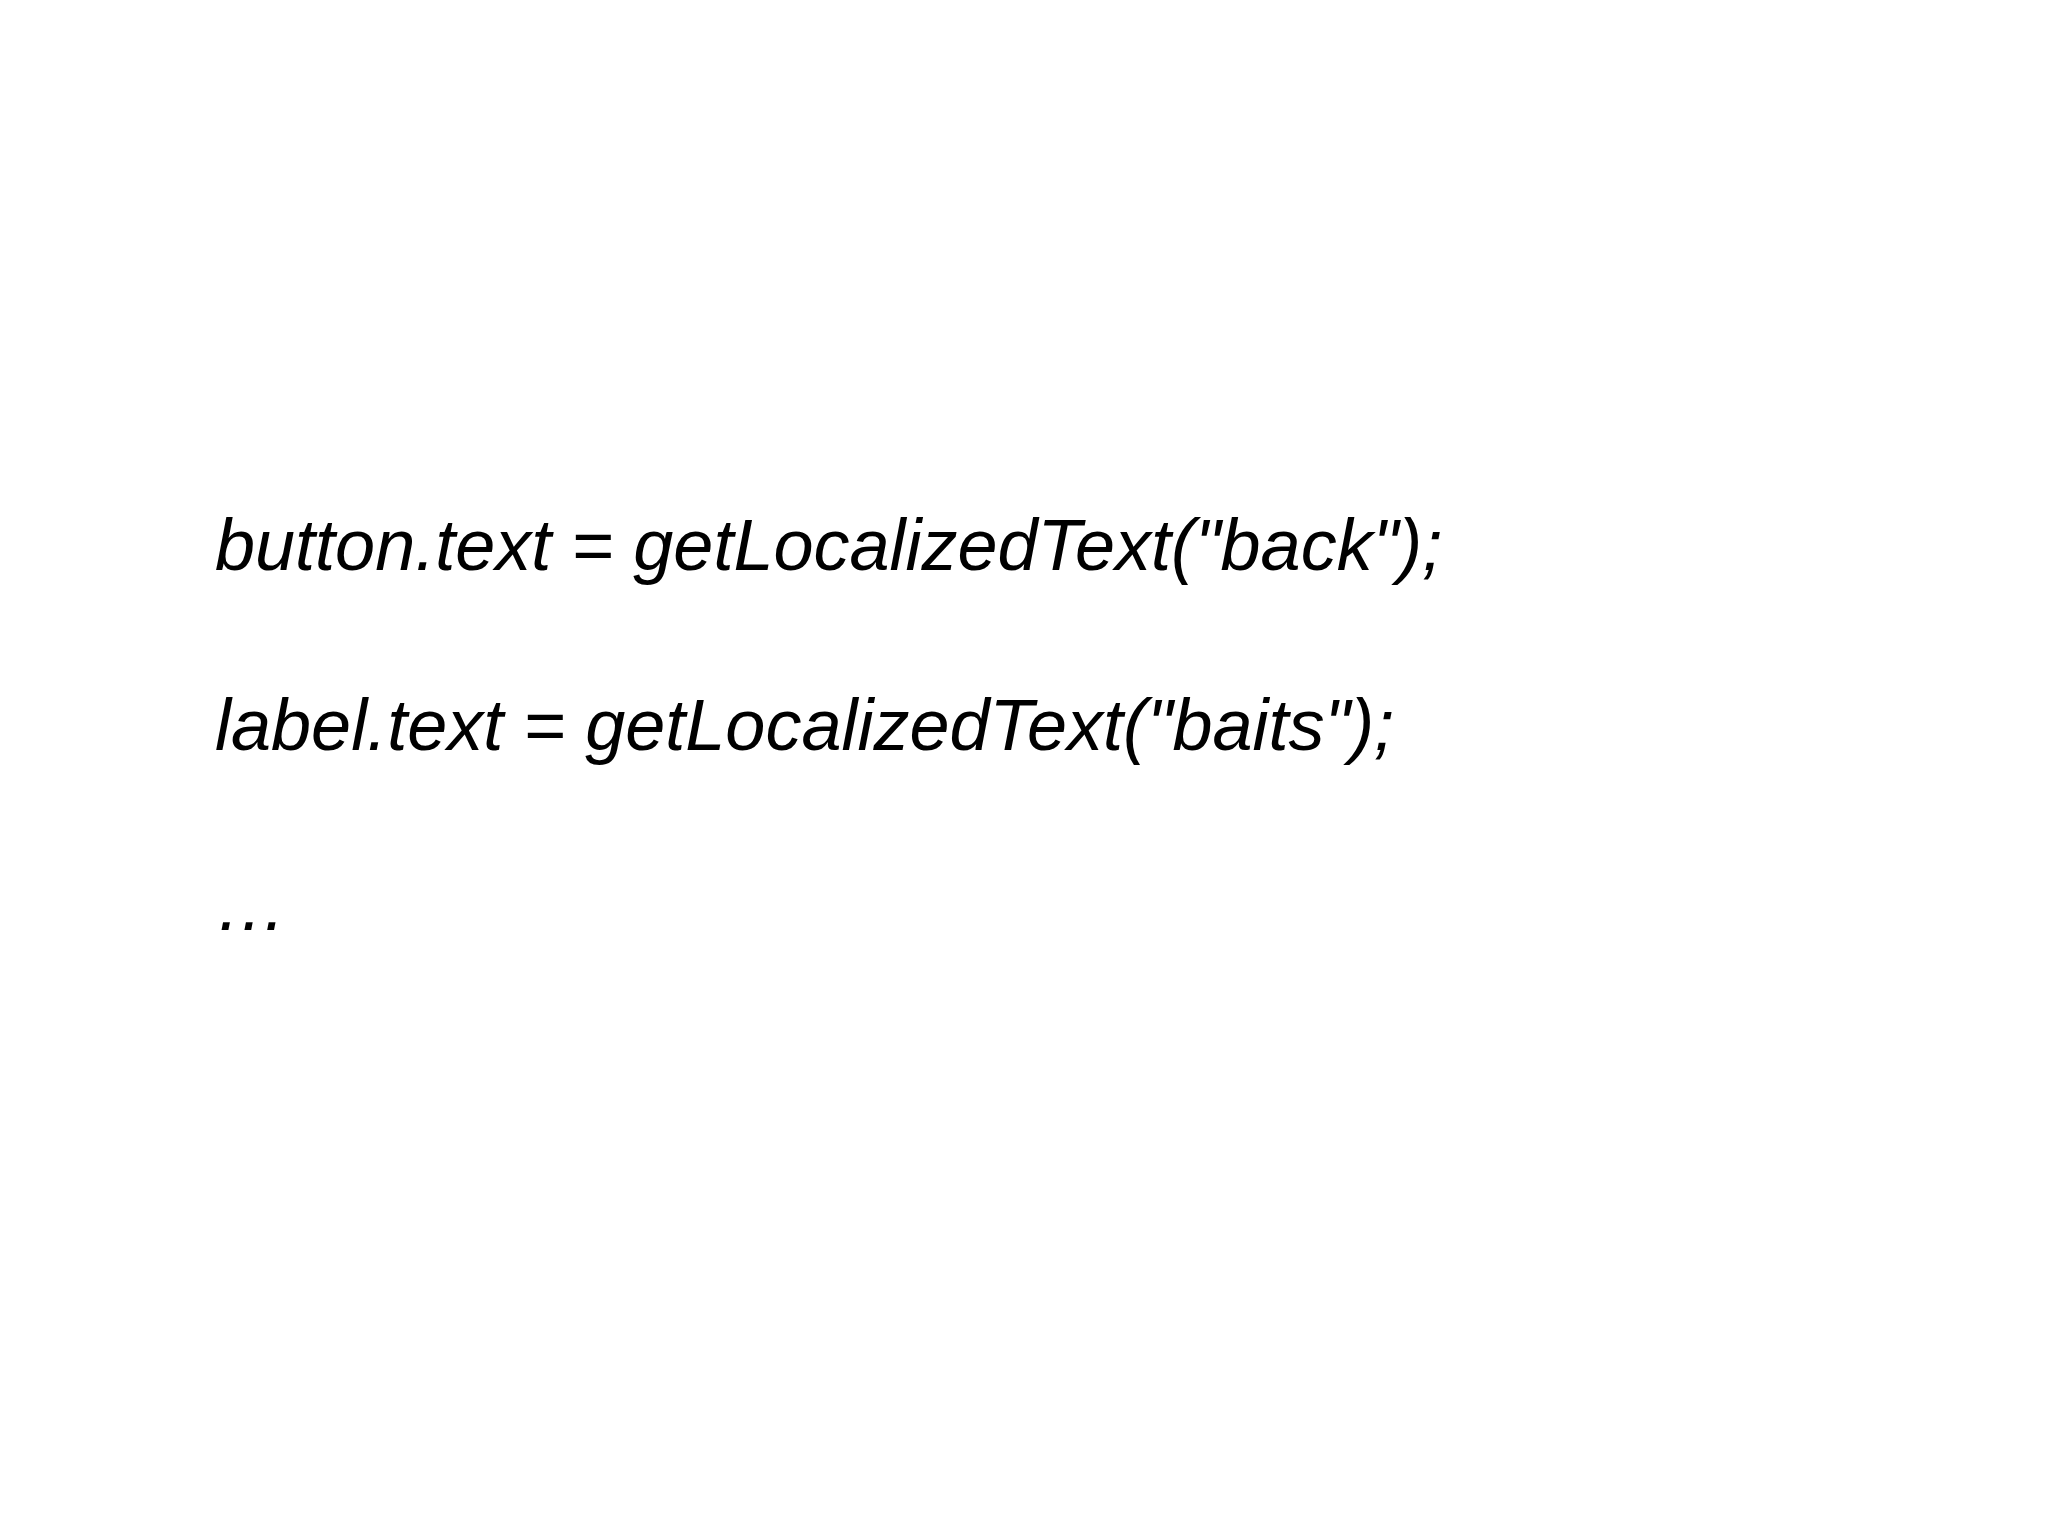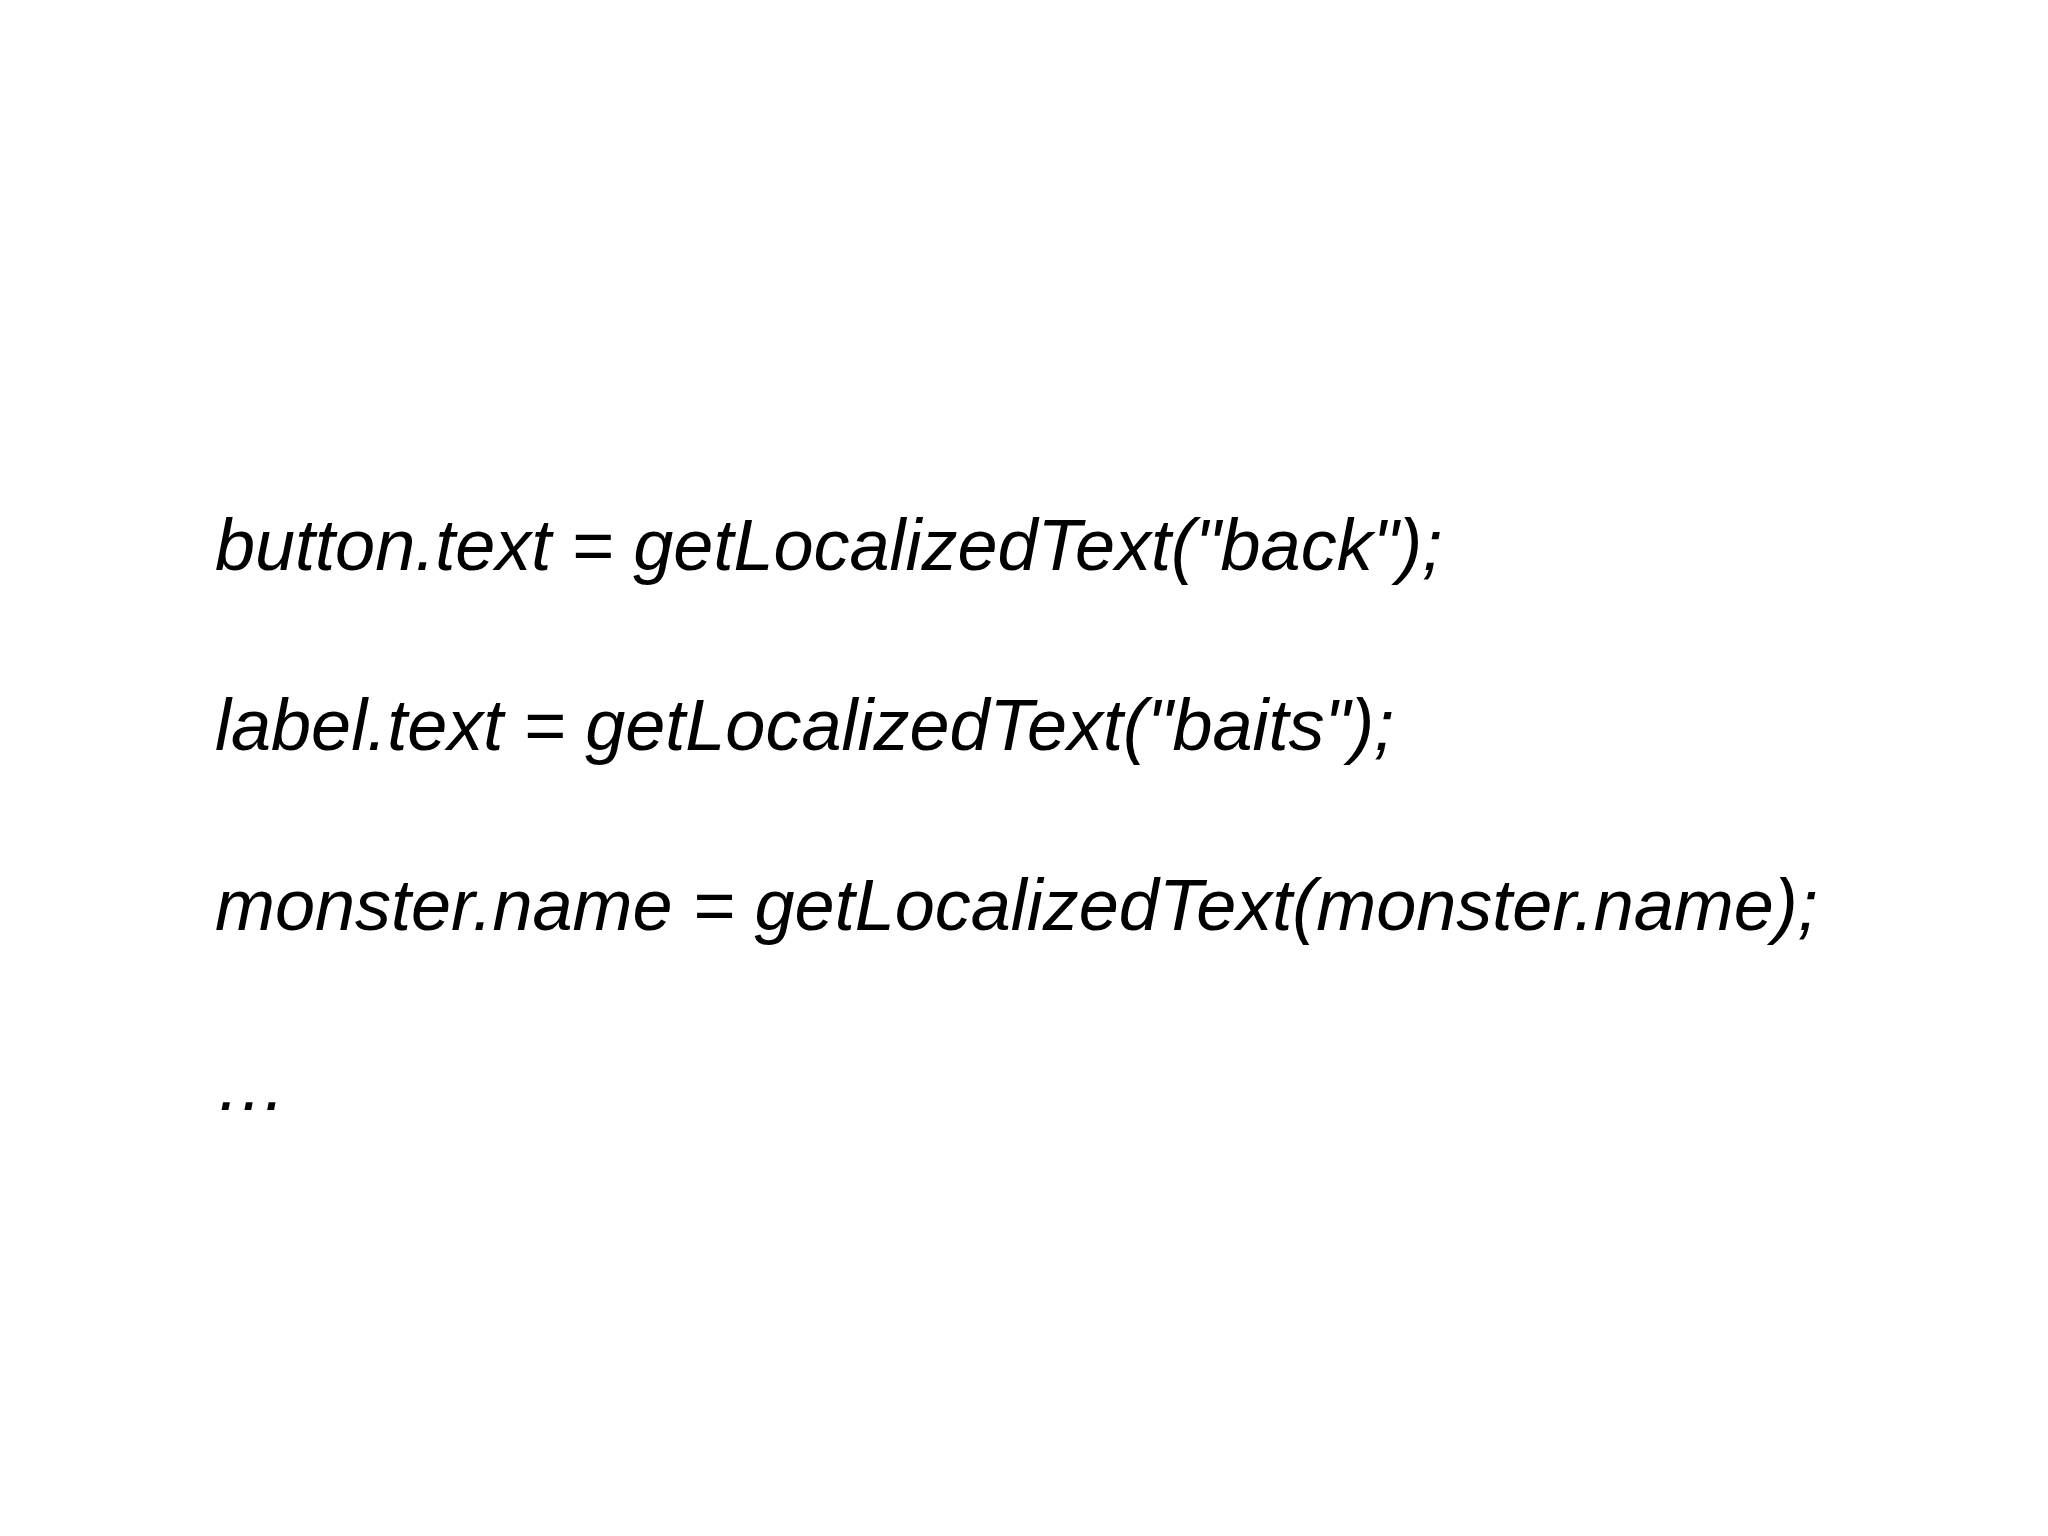--- a/index.html
+++ b/index.html
@@ -51,19 +51,18 @@
 <body>
 
 <div id="slide">
 
   <div id="code-block">
 
     <div class="code-line">button.text = getLocalizedText("back");</div>
 
     <div class="code-line">label.text = getLocalizedText("baits");</div>
 
-    <div class="code-line">monster.name = getLocalizedText(monster.name);</div>
 
     <div class="code-line ellipsis">…</div>
 
   </div>
 
 </div>
 
 </body></html>

